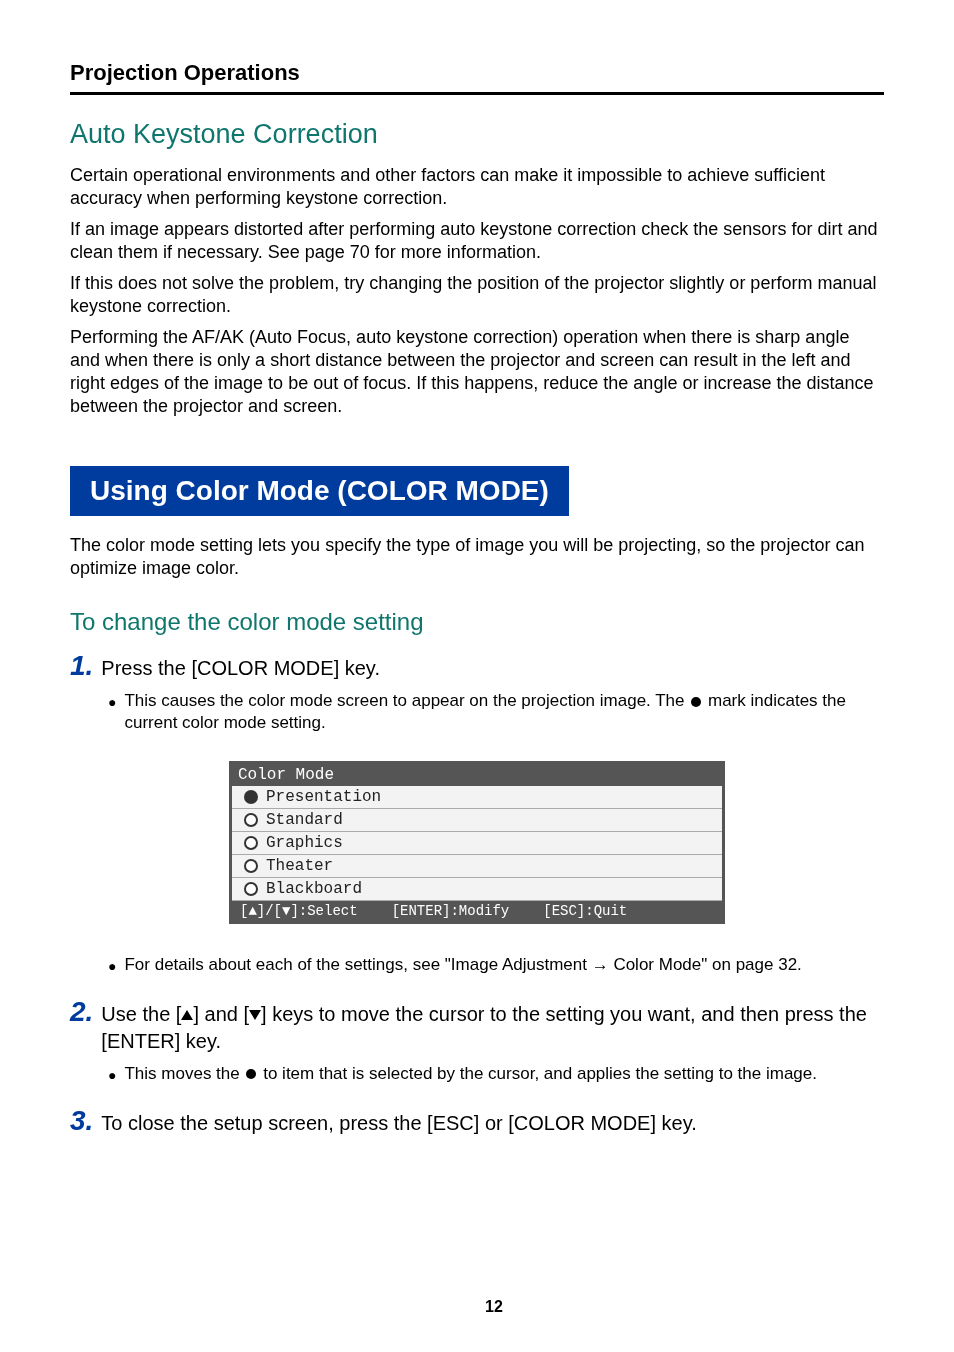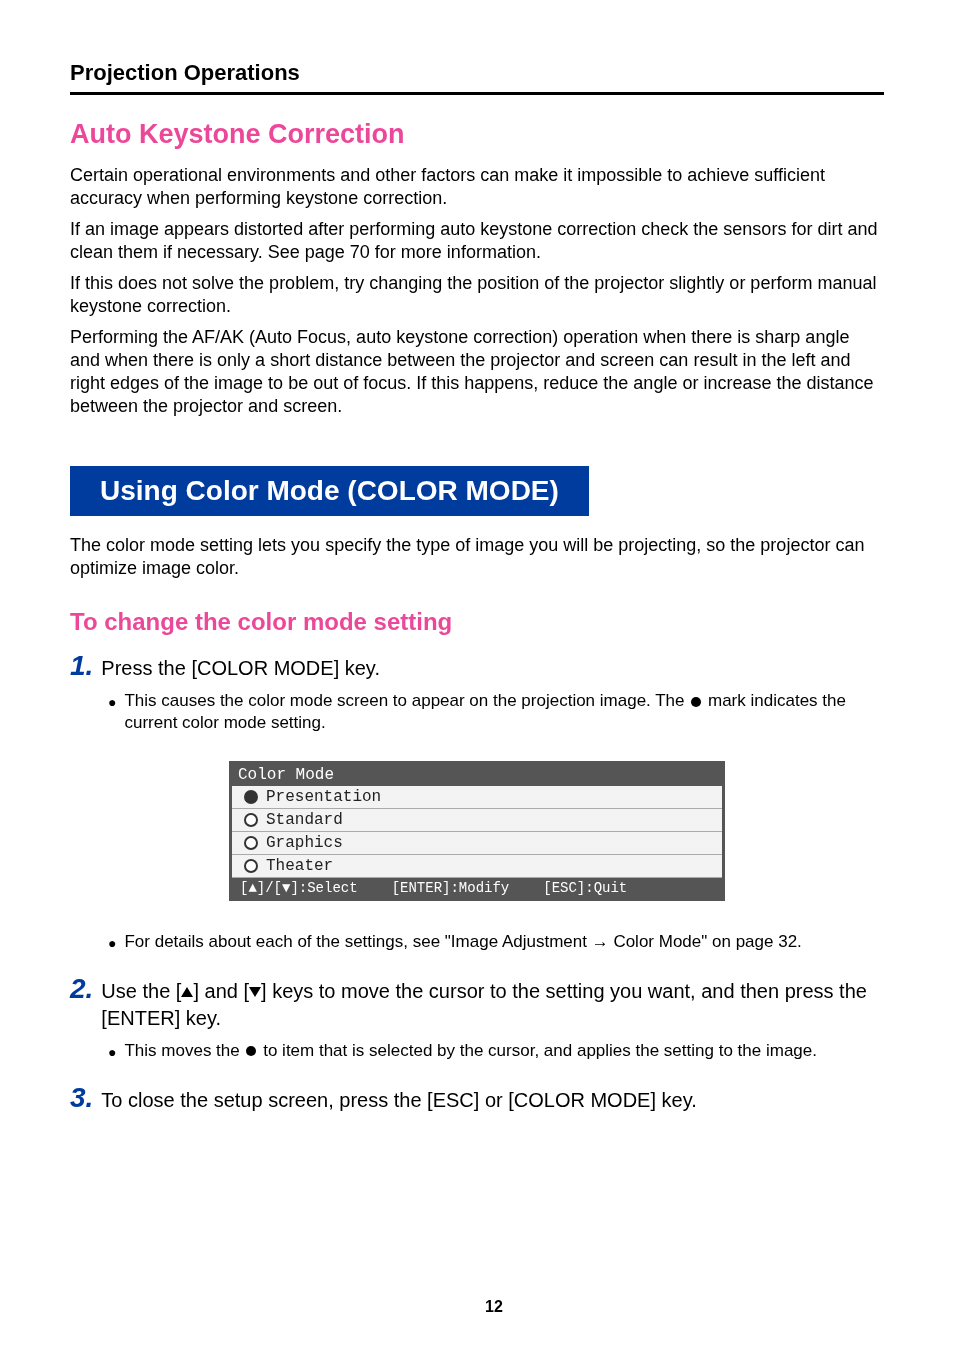--- a/index.html
+++ b/index.html
@@ -25,43 +25,43 @@
     font-size: 22px;
     font-weight: bold;
   }
   .header-hr {
     margin-top: 6px;
     margin-bottom: 24px;
     border: none;
     border-top: 3px solid #000;
   }
   .blue-heading {
-    color: #ec4899;
+    color: #0f766e;
     font-family: Arial, Helvetica, sans-serif;
-    font-weight: bold;
+    font-weight: normal;
     font-size: 27px;
     margin: 20px 0 14px 0;
   }
   .blue-heading.procedure {
     font-size: 24px;
     margin-top: 28px;
     margin-bottom: 4px;
   }
   .body-text {
     font-size: 18px;
     line-height: 1.28;
     margin: 0 0 8px 0;
   }
   .section-box {
     display: inline-block;
     background: #003b9e;
     color: #fff;
     font-size: 28px;
     font-weight: bold;
-    padding: 9px 30px;
+    padding: 9px 20px;
     margin-top: 40px;
     margin-bottom: 18px;
   }
   .step-line {
     display: flex;
     align-items: baseline;
     margin-top: 16px;
     font-size: 20px;
   }
   .step-num {
@@ -214,20 +214,24 @@
       <span>Standard</span>
     </div>
     <div class="menu-item-row">
       <span class="radio"></span>
       <span>Graphics</span>
     </div>
     <div class="menu-item-row">
       <span class="radio"></span>
       <span>Theater</span>
     </div>
+    <div class="menu-item-row">
+      <span class="radio"></span>
+      <span>Blackboard</span>
+    </div>
 
     <div class="menu-footer">
       <span>[▲]/[▼]<span>:Select</span></span>
       <span>[ENTER]:Modify</span>
       <span>[ESC]:Quit</span>
     </div>
   </div>
 
   <div class="sub-bullet">
     <span class="bullet-dot">●</span>

